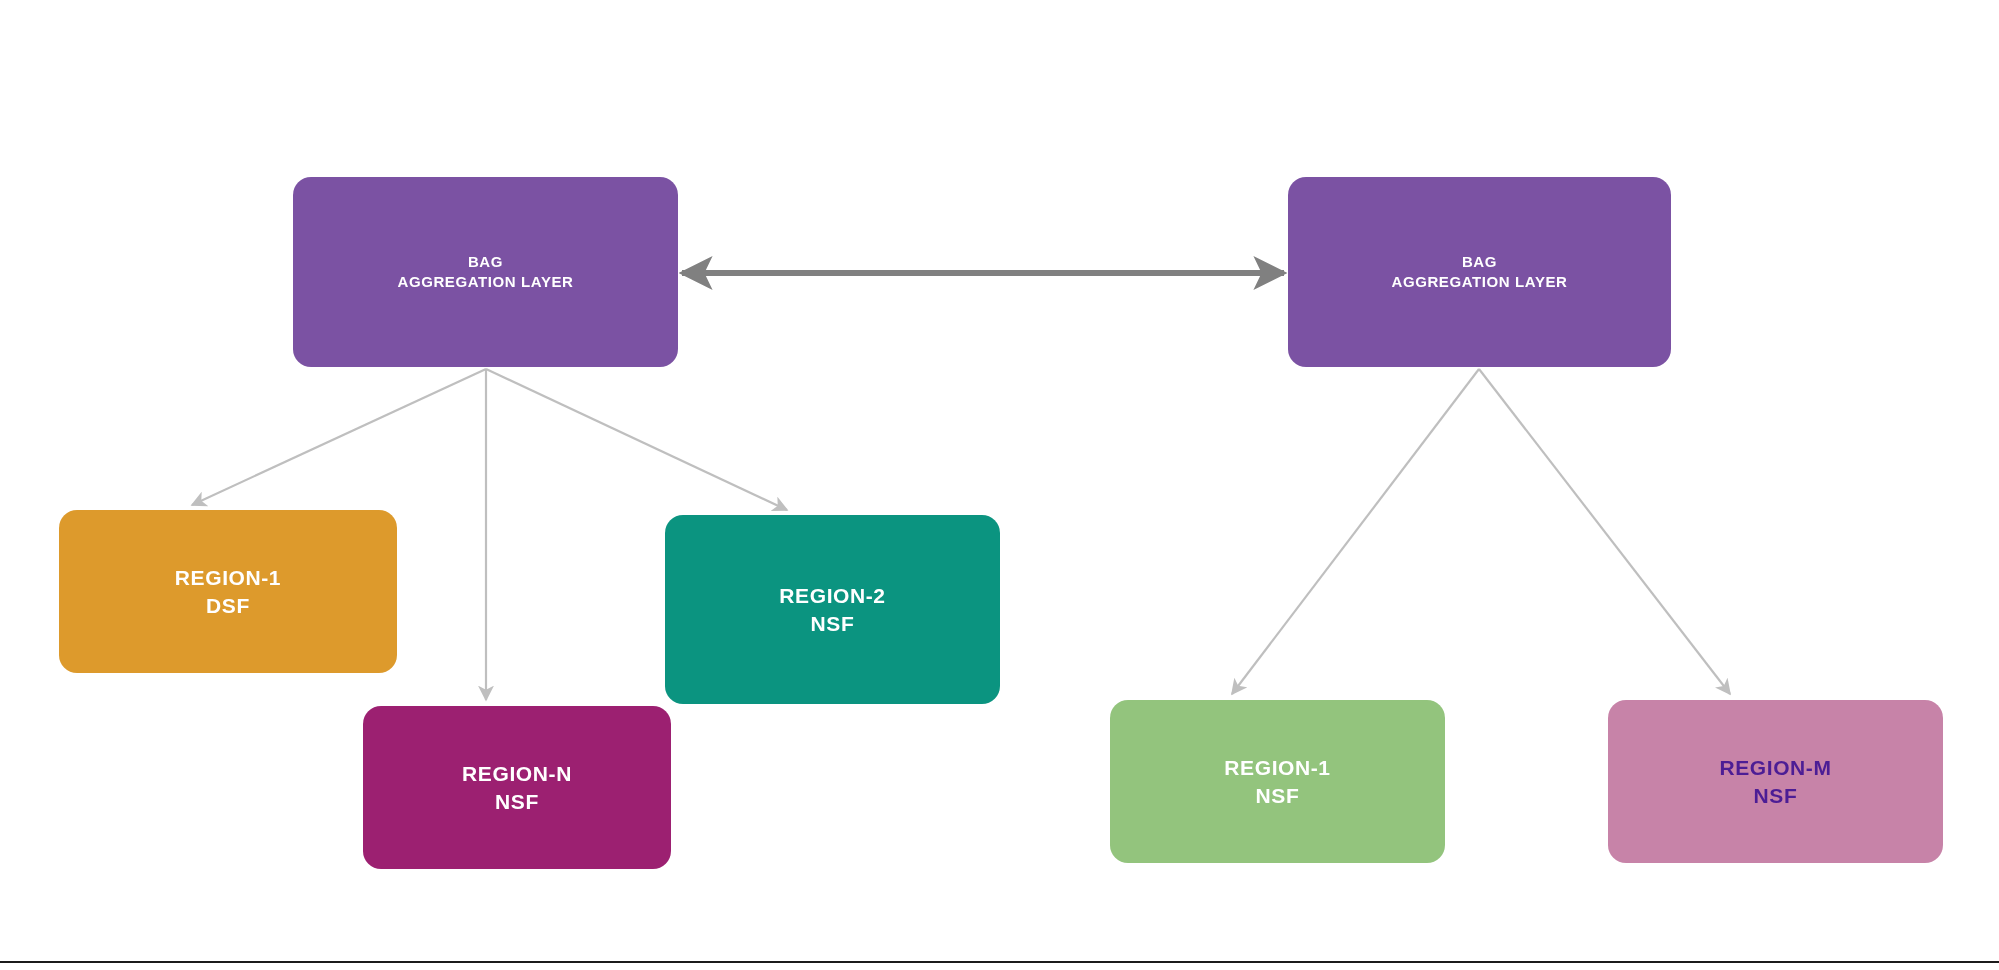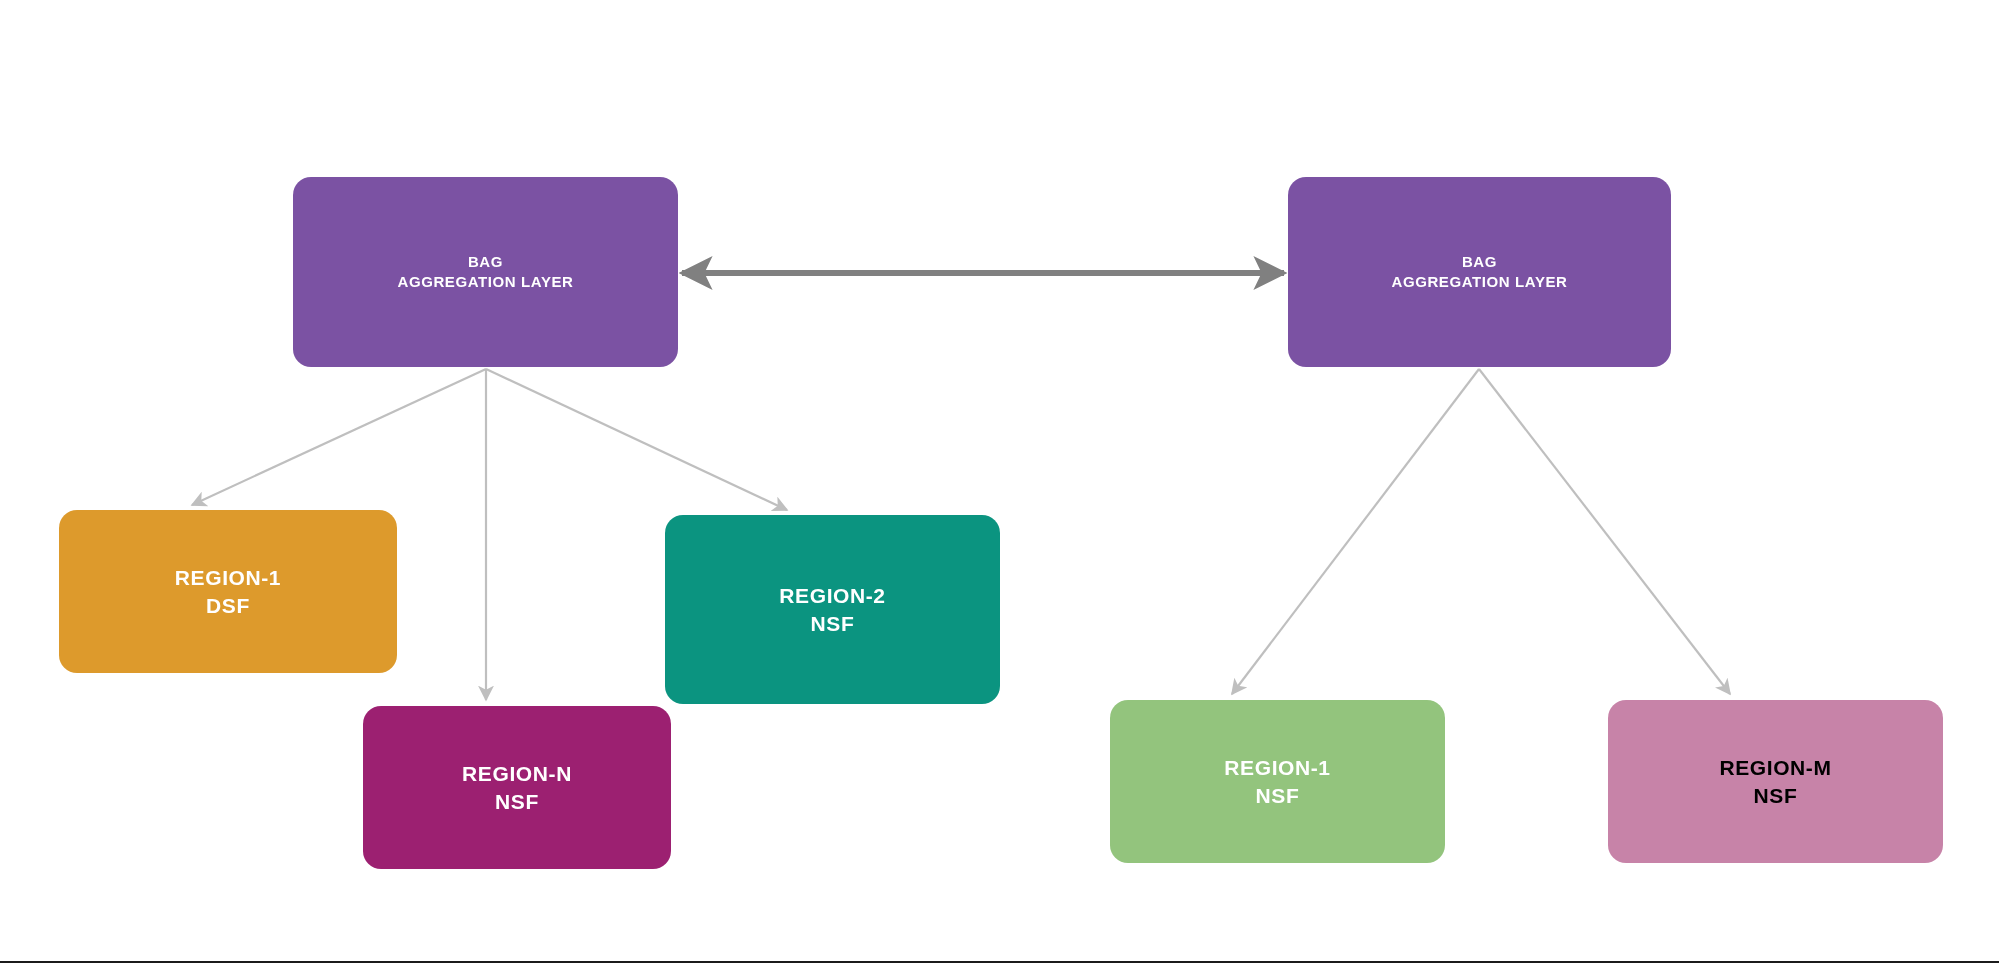--- a/index.html
+++ b/index.html
@@ -103,19 +103,19 @@
   <div class="node region" style="left: 318px; top: 706px; width: 308px; height: 163px; background: rgb(156, 32, 113); color: rgb(255, 255, 255);">
     <span class="l1">REGION-N</span>
     <span class="l2">NSF</span>
   </div>
 
   <div class="node region" style="left: 1065px; top: 700px; width: 335px; height: 163px; background: rgb(147, 196, 125); color: rgb(255, 255, 255);">
     <span class="l1">REGION-1</span>
     <span class="l2">NSF</span>
   </div>
 
-  <div class="node region" style="left: 1563px; top: 700px; width: 335px; height: 163px; background: rgb(199, 131, 168); color: #000000;">
+  <div class="node region" style="left: 1563px; top: 700px; width: 335px; height: 163px; background: rgb(199, 131, 168); color: #4c1d95;">
     <span class="l1">REGION-M</span>
     <span class="l2">NSF</span>
   </div>
 
   <div class="footer-rule" style="top: 961px; background: rgb(27, 27, 27);"></div>
 </div>
 
 </body></html>

